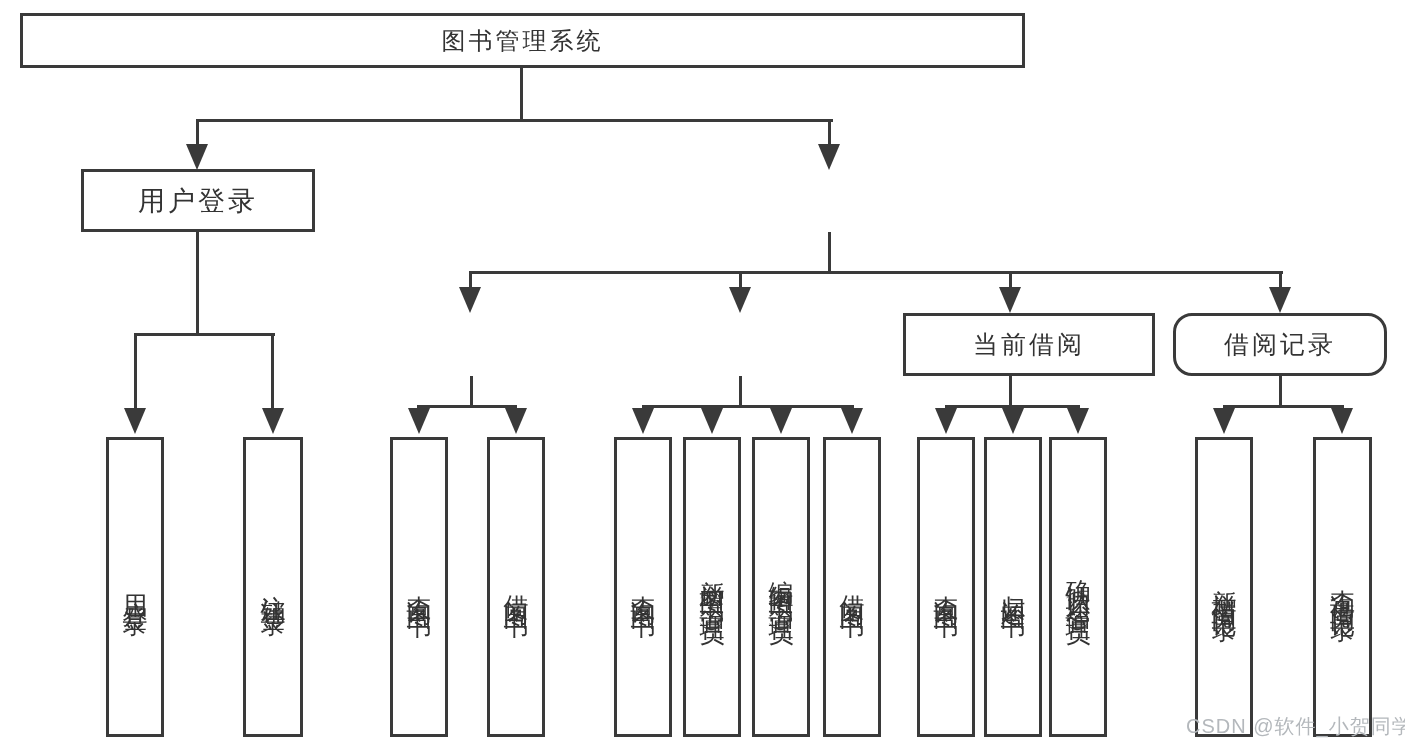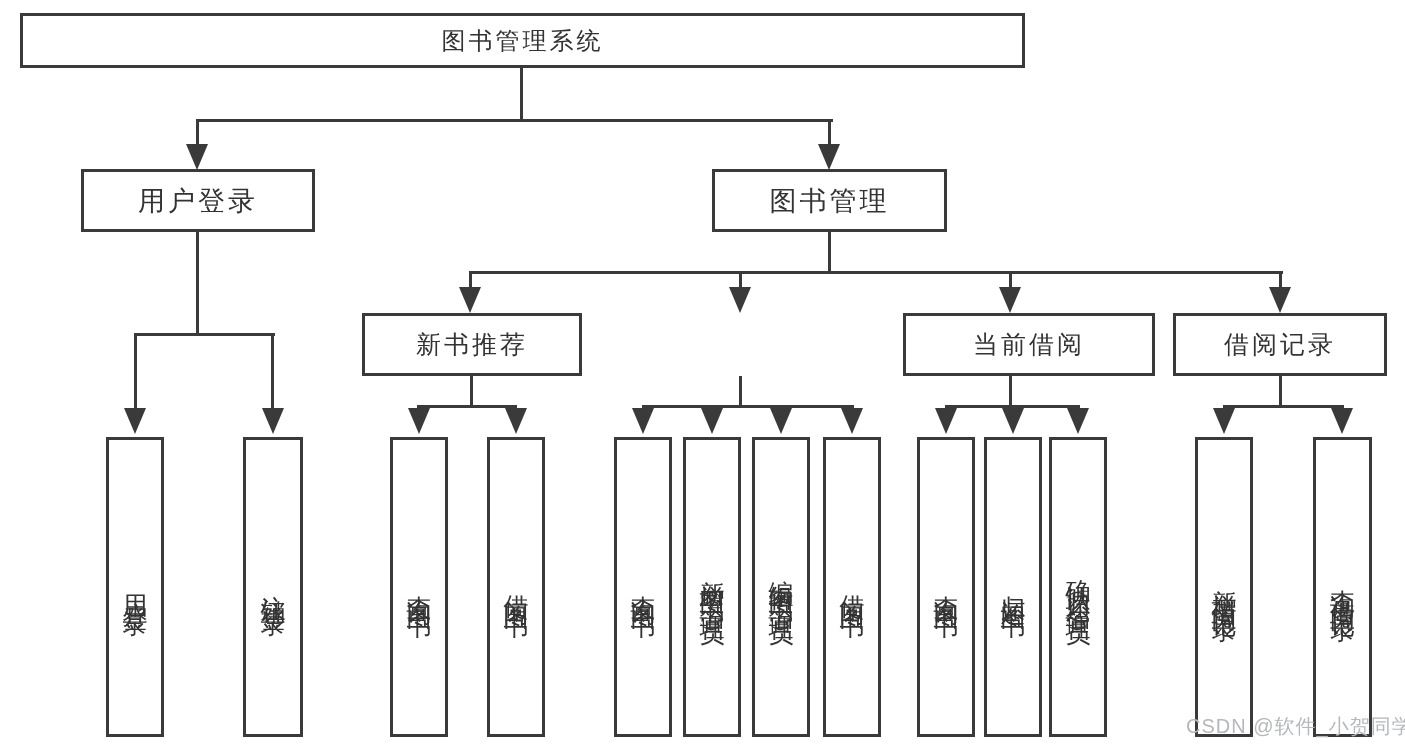--- a/index.html
+++ b/index.html
@@ -41,49 +41,43 @@
   <div class="line" style="left:520px;top:68px;width:3px;height:52px;"></div>
   <div class="line" style="left:196px;top:119px;width:637px;height:3px;"></div>
   <div class="line" style="left:196px;top:122px;width:3px;height:24px;"></div>
   <div class="arrow" style="left:186px;top:144px;"></div>
   <div class="line" style="left:828px;top:122px;width:3px;height:24px;"></div>
   <div class="arrow" style="left:818px;top:144px;"></div>
 
   <div class="box" style="left:81px;top:169px;width:234px;height:63px;">
     <span class="lbl l2-lbl">用户登录</span>
   </div>
-  <div class="box" style="left:712px;top:169px;width:235px;height:63px;">
-    <span class="lbl l2-lbl">图书管理</span>
-  </div>
 
   <div class="line" style="left:196px;top:232px;width:3px;height:103px;"></div>
   <div class="line" style="left:134px;top:333px;width:141px;height:3px;"></div>
   <div class="line" style="left:134px;top:336px;width:3px;height:74px;"></div>
   <div class="arrow" style="left:124px;top:408px;"></div>
   <div class="line" style="left:271px;top:336px;width:3px;height:74px;"></div>
   <div class="arrow" style="left:262px;top:408px;"></div>
 
   <div class="line" style="left:828px;top:232px;width:3px;height:41px;"></div>
   <div class="line" style="left:469px;top:271px;width:814px;height:3px;"></div>
   <div class="line" style="left:469px;top:274px;width:3px;height:14px;"></div>
   <div class="arrow" style="left:459px;top:287px;"></div>
   <div class="line" style="left:739px;top:274px;width:3px;height:14px;"></div>
   <div class="arrow" style="left:729px;top:287px;"></div>
   <div class="line" style="left:1009px;top:274px;width:3px;height:14px;"></div>
   <div class="arrow" style="left:999px;top:287px;"></div>
   <div class="line" style="left:1279px;top:274px;width:3px;height:14px;"></div>
   <div class="arrow" style="left:1269px;top:287px;"></div>
 
-  <div class="box" style="left:362px;top:313px;width:220px;height:63px;">
-    <span class="lbl l3-lbl">新书推荐</span>
-  </div>
   <div class="box" style="left:903px;top:313px;width:252px;height:63px;">
     <span class="lbl l3-lbl">当前借阅</span>
   </div>
-  <div class="box" style="left:1173px;top:313px;width:214px;height:63px;">
+  <div class="box" style="left:1173px;top:313px;width:214px;height:63px;border-radius:19px;">
     <span class="lbl l3-lbl">借阅记录</span>
   </div>
 
   <div class="line" style="left:470px;top:376px;width:3px;height:30px;"></div>
   <div class="line" style="left:417px;top:405px;width:100px;height:3px;"></div>
   <div class="arrow" style="left:408px;top:408px;"></div>
   <div class="arrow" style="left:505px;top:408px;"></div>
 
   <div class="line" style="left:739px;top:376px;width:3px;height:30px;"></div>
   <div class="line" style="left:642px;top:405px;width:212px;height:3px;"></div>

